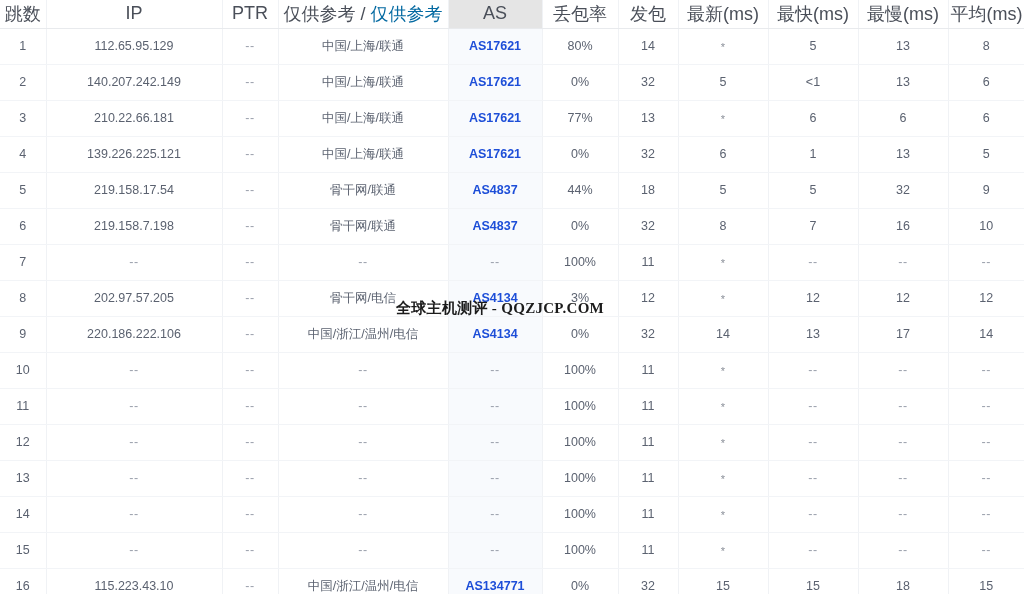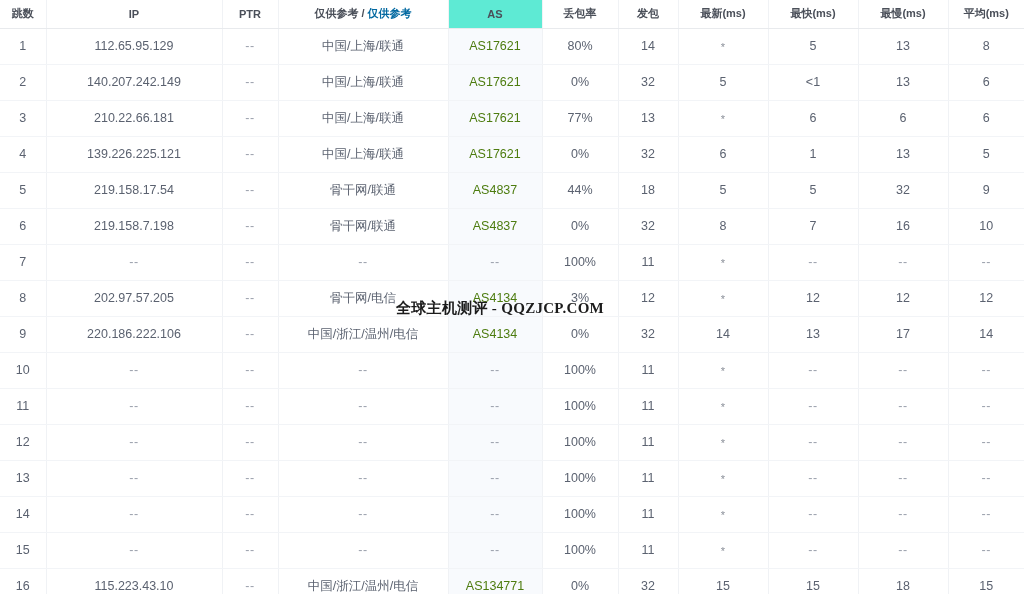--- a/index.html
+++ b/index.html
@@ -21,35 +21,35 @@
     text-align: center;
     vertical-align: middle;
     padding: 0 2px;
     border-right: 1px solid #f0f2f5;
     overflow: hidden;
     white-space: nowrap;
   }
   #route-table th:last-child, #route-table td:last-child { border-right: none; }
   thead th {
     height: 28px;
-    font-weight: bold;
+    font-weight: normal;
     color: #4a4f59;
     background: #ffffff;
     border-bottom: 1px solid #e8eaed;
-    font-size: 11px;
+    font-size: 18px;
   }
   tbody td {
     height: 36px;
     border-bottom: 1px solid #f2f4f7;
     color: #5b6270;
   }
   .hop-geo-note { color: #0369a1; }
-  .as-col { background: #5eead4; }
+  .as-col { background: #e5e5e5; }
   td.as-col { background: #f8fafd; }
-  .as-link { color: #4d7c0f; }
+  .as-link { color: #1d4ed8; font-weight: bold; }
   .dash { color: #9aa0ac; letter-spacing: 0.5px; }
   .star { color: #8a8f99; font-size: 11px; vertical-align: middle; }
   
   col.c-hop   { width: 46px; }
   col.c-ip    { width: 176px; }
   col.c-ptr   { width: 56px; }
   col.c-geo   { width: 170px; }
   col.c-as    { width: 94px; }
   col.c-loss  { width: 76px; }
   col.c-sent  { width: 60px; }

